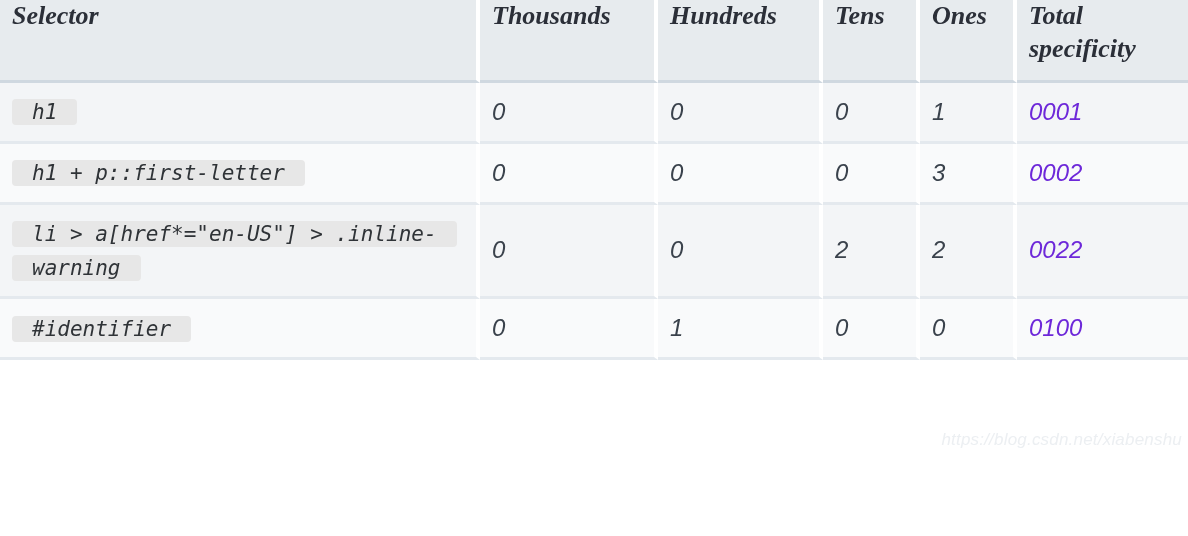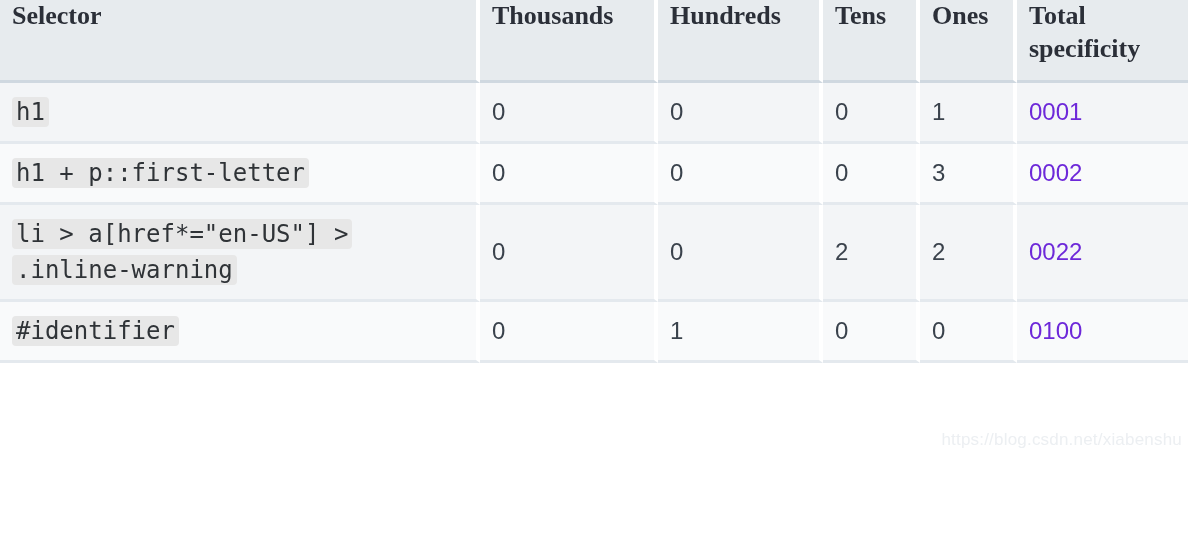--- a/index.html
+++ b/index.html
@@ -13,20 +13,21 @@
     overflow: hidden;
     font-family: "Liberation Sans", sans-serif;
     -webkit-font-smoothing: antialiased;
   }
 
   .table-wrap {
     position: relative;
     width: 1188px;
     height: 464px;
     overflow: hidden;
+    font-style: italic;
   }
 
   table.spec-table {
     border-collapse: separate;
     border-spacing: 0;
     width: 1188px;
     table-layout: fixed;
     margin-top: -10px; 
   }
 
@@ -69,22 +70,22 @@
     color: #333a42;
     line-height: 1.52;
   }
   td.sel-cell .plain { font-family: "Liberation Sans", sans-serif; }
 
   code.code-span {
     font-family: "DejaVu Sans Mono", monospace;
     background: #e7e7e7;
     color: #2f3337;
     border-radius: 4px;
-    padding: 1px 4px;
-    font-size: 24px;
+    padding: 1px 20px;
+    font-size: 21px;
     line-height: 1.5;
     box-decoration-break: clone;
     -webkit-box-decoration-break: clone;
     white-space: normal;
     text-align: right;
   }
   code.code-span.kw { color: #2b6a94; }
 
   td.num-cell {
     font-size: 24px;

